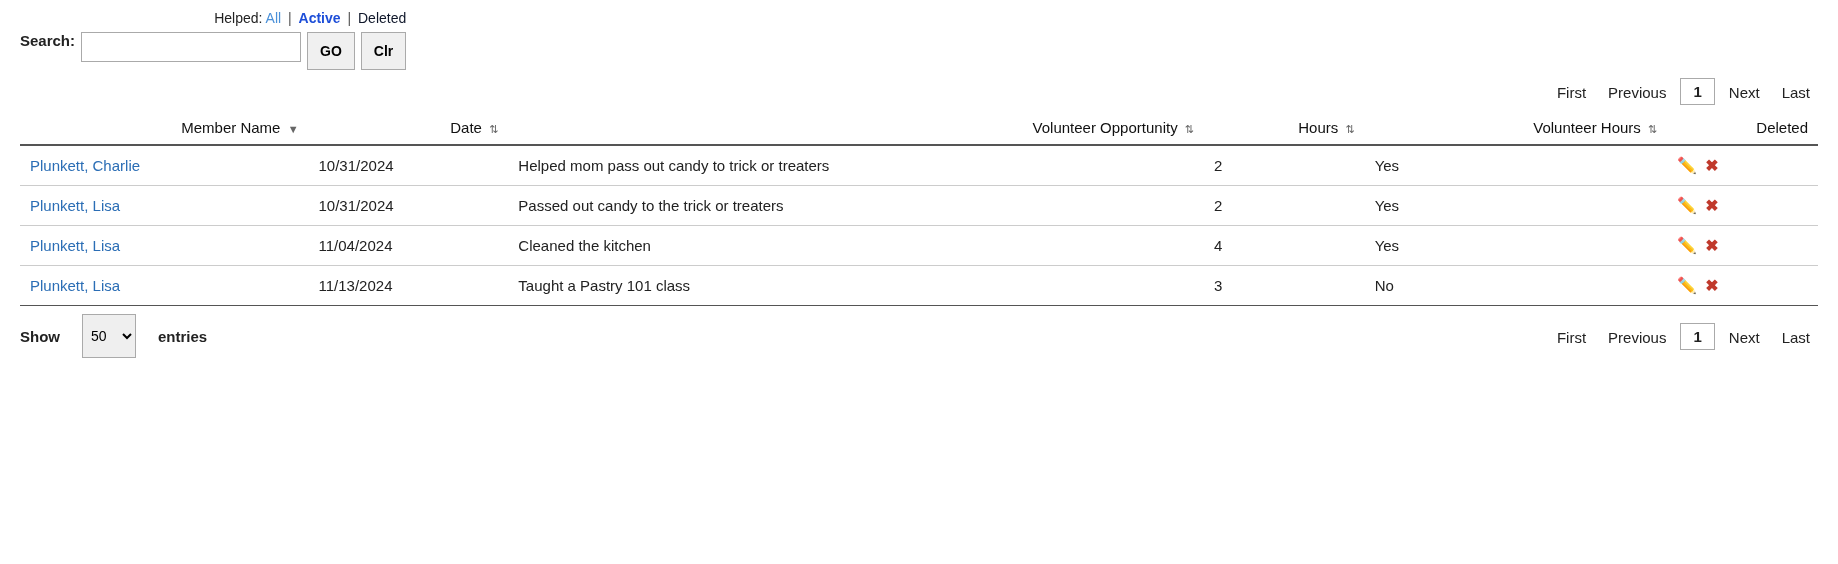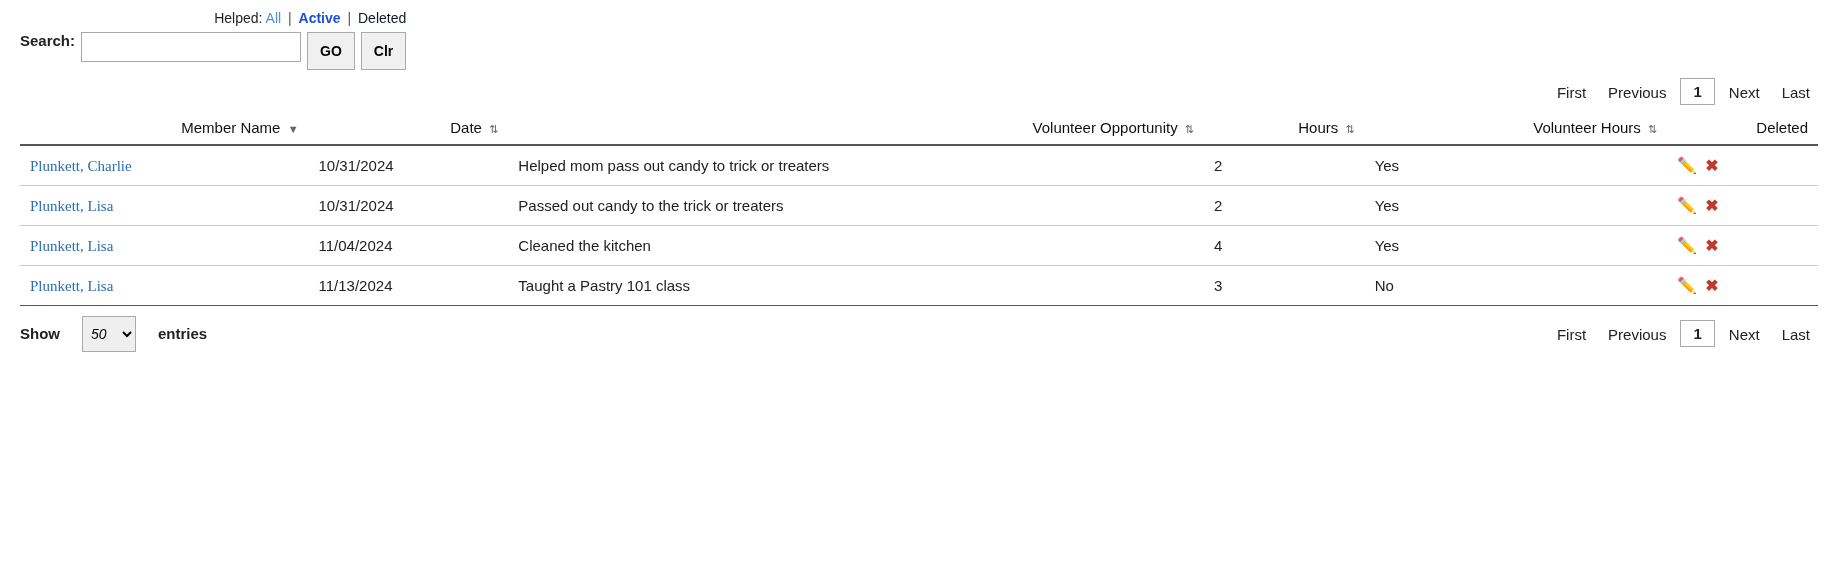--- a/index.html
+++ b/index.html
@@ -122,21 +122,20 @@
     }
     tbody td {
       padding: 10px 10px;
       font-size: 15px;
       vertical-align: middle;
     }
     .member-link {
       color: #2a6db5;
       cursor: pointer;
       text-decoration: none;
-      font-family: Liberation Serif, serif;
     }
 
     
     .action-icons {
       display: flex;
       gap: 8px;
       align-items: center;
     }
     .edit-icon {
       cursor: pointer;
@@ -157,25 +156,24 @@
       justify-content: space-between;
       margin-top: 8px;
     }
     .show-entries {
       display: flex;
       align-items: center;
       gap: 22px;
       font-size: 15px;
     }
     .show-entries select {
-      height: 36px;
+      height: 44px;
       font-size: 14px;
       border: 1px solid #aaa;
       padding: 0 4px;
-      font-style: italic;
     }
     .entries-bold { font-weight: bold; }
   </style>
 </head>
 <body>
 
 <div class="top-bar">
 
   <div class="top-right">
     <div class="status-line">

